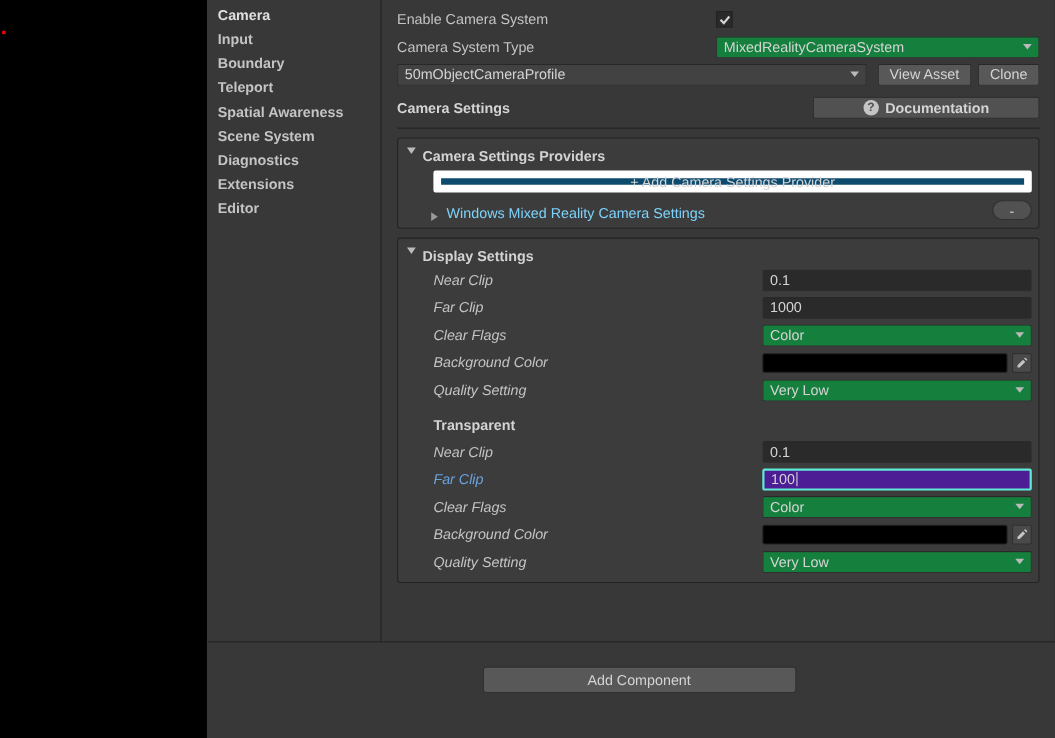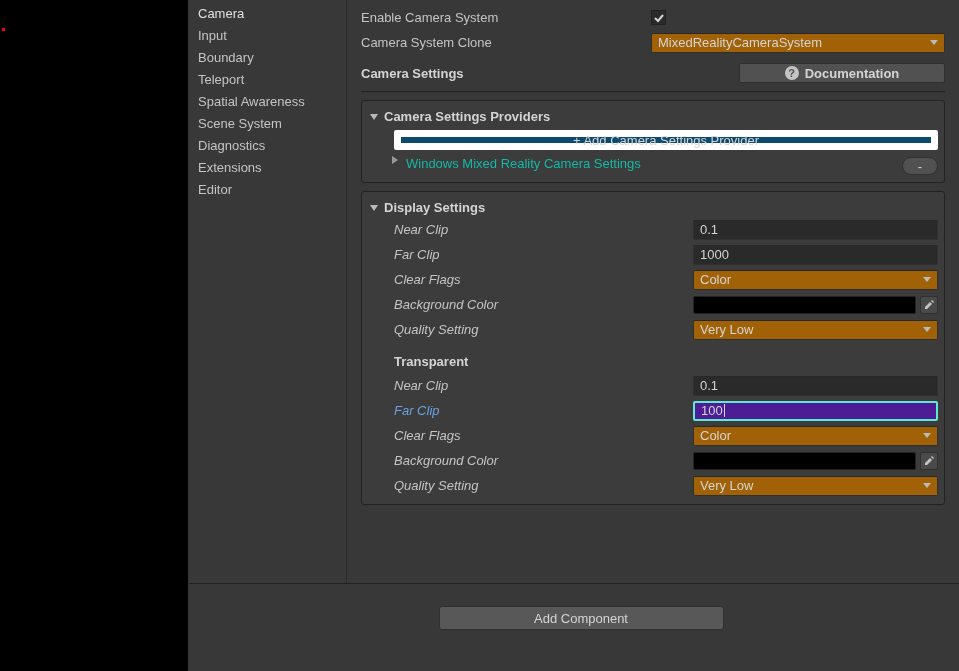--- a/index.html
+++ b/index.html
@@ -29,21 +29,21 @@
     width: 158px;
     background: #383838;
     display: flex;
     flex-direction: column;
     padding: 3px 0;
   }
   .sidebar-item {
     padding: 2px 10px 2px 10px;
     color: #c4c4c4;
     cursor: pointer;
-    font-weight: normal;
+    font-weight: bold;
     line-height: 18px;
     white-space: nowrap;
   }
   .sidebar-item.active { color: #e0e0e0; }
   .main {
     flex: 1;
     background: #383838;
     padding: 5px 14px 0 14px;
     position: relative;
     border-left: 1px solid #2a2a2a;
@@ -56,21 +56,21 @@
   }
   .label { flex: 0 0 284px; color: #c4c4c4; }
   .checkbox {
     width: 15px; height: 15px;
     background: #2a2a2a;
     border: 1px solid #222;
     display: flex; align-items: center; justify-content: center;
   }
   .checkbox svg { width: 12px; height: 12px; }
   .dropdown, .text-input, .btn {
-    background: #a16207;
+    background: #15803d;
     border: 1px solid #303030;
     border-top-color: #282828;
     border-radius: 2px;
     height: 20px;
     color: #d4d4d4;
     display: flex;
     align-items: center;
     padding: 0 6px;
     position: relative;
     font-size: 13px;
@@ -121,45 +121,45 @@
   }
   .hr { height:1px; background:#222; margin: 4px 0 8px 0; }
   .outer-box {
     border: 1px solid #232323;
     border-radius: 3px;
     background: #3c3c3c;
     margin-bottom: 8px;
     padding: 6px;
   }
   .foldout-title {
-    display: flex; align-items: center; gap: 4px;
+    display: flex; align-items: flex-start; gap: 4px;
     font-weight: bold; color: #d4d4d4;
     padding: 2px 0 6px 0;
   }
   .tri { width:0;height:0;border-left:4px solid transparent;border-right:4px solid transparent;border-top:6px solid #bababa; margin: 0 2px 0 2px; }
   .tri.right { border-top:4px solid transparent;border-bottom:4px solid transparent;border-left:6px solid #9a9a9a;border-right:none; }
   .add-provider {
     background: #0c4a6e;
     height: 20px;
     border-radius: 2px;
     border: 7px solid #ffffff;
     display:flex;align-items:center;justify-content:center;
     margin-left: 26px;
     color: #d4d4d4;
     cursor: pointer;
   }
   .provider-row {
     display:flex; align-items:center; gap:6px;
     margin-top: 6px;
   }
   .provider-label {
-    flex:1; display:flex; align-items:flex-start; gap:6px;
+    flex:1; display:flex; align-items:flex-end; gap:6px;
     padding-left: 22px;
     height: 20px;
-    color: #14b8a6;
+    color: #7dd3fc;
   }
   .minus-btn {
     width: 36px; height: 18px;
     background: #515151;
     border: 1px solid #303030;
     border-radius: 10px;
     display:flex;align-items:center;justify-content:center;
     color:#d4d4d4;
     cursor: pointer;
   }
@@ -243,27 +243,35 @@
   <div class="row">
     <div class="label">Enable Camera System</div>
     <div class="checkbox">
       <svg viewBox="0 0 12 12">
           <path d="M2 6 L5 9 L10 3" stroke="#d4d4d4" stroke-width="2" fill="none"></path>
         </svg>
     </div>
   </div>
 
   <div class="row">
-    <div class="label">Camera System Clone</div>
+    <div class="label">Camera System Type</div>
     <div class="dropdown">
       <span>MixedRealityCameraSystem</span>
       <span class="dd-arrow"></span>
     </div>
   </div>
 
+  <div class="row secondrow">
+    <div class="dropdown dark" style="margin-right:4px;">
+      <span>50mObjectCameraProfile</span>
+      <span class="dd-arrow"></span>
+    </div>
+    <div class="btn">View Asset</div>
+    <div class="btn">Clone</div>
+  </div>
 
   <div class="section-header">
     <span>Camera Settings</span>
     <div class="doc-btn">
       <span class="help-icon">?</span>
       <span>Documentation</span>
     </div>
   </div>
   <div class="hr"></div>
 

